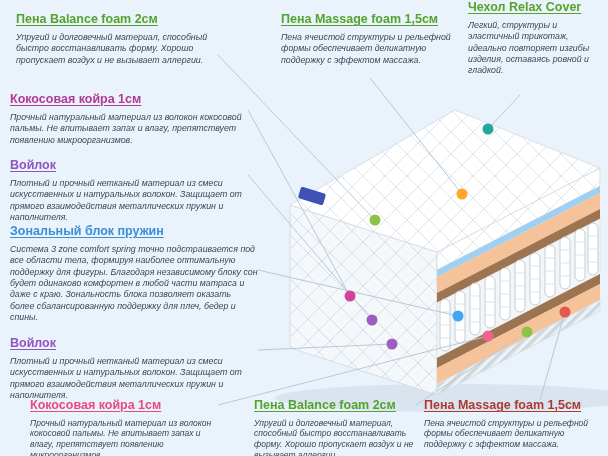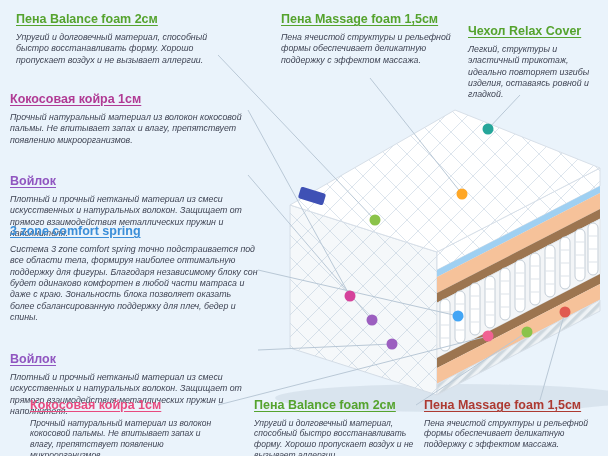--- a/index.html
+++ b/index.html
@@ -9,21 +9,21 @@
   .overlay { position:absolute; left:0; top:0; z-index:1; }
   .label-block { position:absolute; z-index:2; }
   .hd { font-size:12.5px; font-weight:700; line-height:1.18; margin-bottom:5px;
         text-decoration:underline; text-decoration-thickness:1px; text-underline-offset:2px;
         cursor:pointer; }
   .hd span { display:block; }
   .desc { font-size:8.8px; line-height:1.3; color:#3f4454;font-style:italic; }
   .small .desc { font-size:8.5px; line-height:1.25; }
   .green  { color:#55a32e; }
   .magenta{ color:#b03a94; }
-  .purple { color:#9055c0;margin-top:16px; }
+  .purple { color:#9055c0; }
   .blue   { color:#3b8ed8; }
   .pink   { color:#e84a7f; }
   .darkred{ color:#ad3a32; }
 </style>
 </head>
 <body>
 
 <div class="stage">
 
   <svg class="overlay" width="608" height="456" viewBox="0 0 608 456">
@@ -107,38 +107,38 @@
   <section class="label-block" style="left:16px;top:12px;width:202px;">
     <h3 class="hd green">Пена Balance foam 2см</h3>
     <p class="desc">Упругий и долговечный материал, способный быстро восстанавливать форму. Хорошо пропускает воздух и не вызывает аллергии.</p>
   </section>
 
   <section class="label-block" style="left:281px;top:12px;width:176px;">
     <h3 class="hd green">Пена Massage foam 1,5см</h3>
     <p class="desc">Пена ячеистой структуры и рельефной формы обеспечивает деликатную поддержку с эффектом массажа.</p>
   </section>
 
-  <section class="label-block" style="left:468px;top:24px;width:134px;">
+  <section class="label-block" style="left:468px;top:0;width:134px;">
     <h3 class="hd green">Чехол Relax Cover</h3>
     <p class="desc">Легкий, структуры и эластичный трикотаж, идеально повторяет изгибы изделия, оставаясь ровной и гладкой.</p>
   </section>
 
   <section class="label-block" style="left:10px;top:92px;width:238px;">
     <h3 class="hd magenta">Кокосовая койра 1см</h3>
     <p class="desc">Прочный натуральный материал из волокон кокосовой пальмы. Не впитывает запах и влагу, препятствует появлению микроорганизмов.</p>
   </section>
 
   <section class="label-block" style="left:10px;top:158px;width:240px;">
     <h3 class="hd purple">Войлок</h3>
     <p class="desc">Плотный и прочный нетканый материал из смеси искусственных и натуральных волокон. Защищает от прямого взаимодействия металлических пружин и наполнителя.</p>
   </section>
 
   <section class="label-block" style="left:10px;top:224px;width:248px;">
     <h3 class="hd blue">
-      <span>3 zone comfort spring</span>
+      <span>Зональный блок пружин</span>
     </h3>
     <p class="desc">Система 3 zone comfort spring точно подстраивается под все области тела, формируя наиболее оптимальную поддержку для фигуры. Благодаря независимому блоку сон будет одинаково комфортен в любой части матраса и даже с краю. Зональность блока позволяет оказать более сбалансированную поддержку для плеч, бедер и спины.</p>
   </section>
 
   <section class="label-block" style="left:10px;top:336px;width:248px;">
     <h3 class="hd purple">Войлок</h3>
     <p class="desc">Плотный и прочный нетканый материал из смеси искусственных и натуральных волокон. Защищает от прямого взаимодействия металлических пружин и наполнителя.</p>
   </section>
 
   <section class="label-block small" style="left:30px;top:398px;width:190px;">

